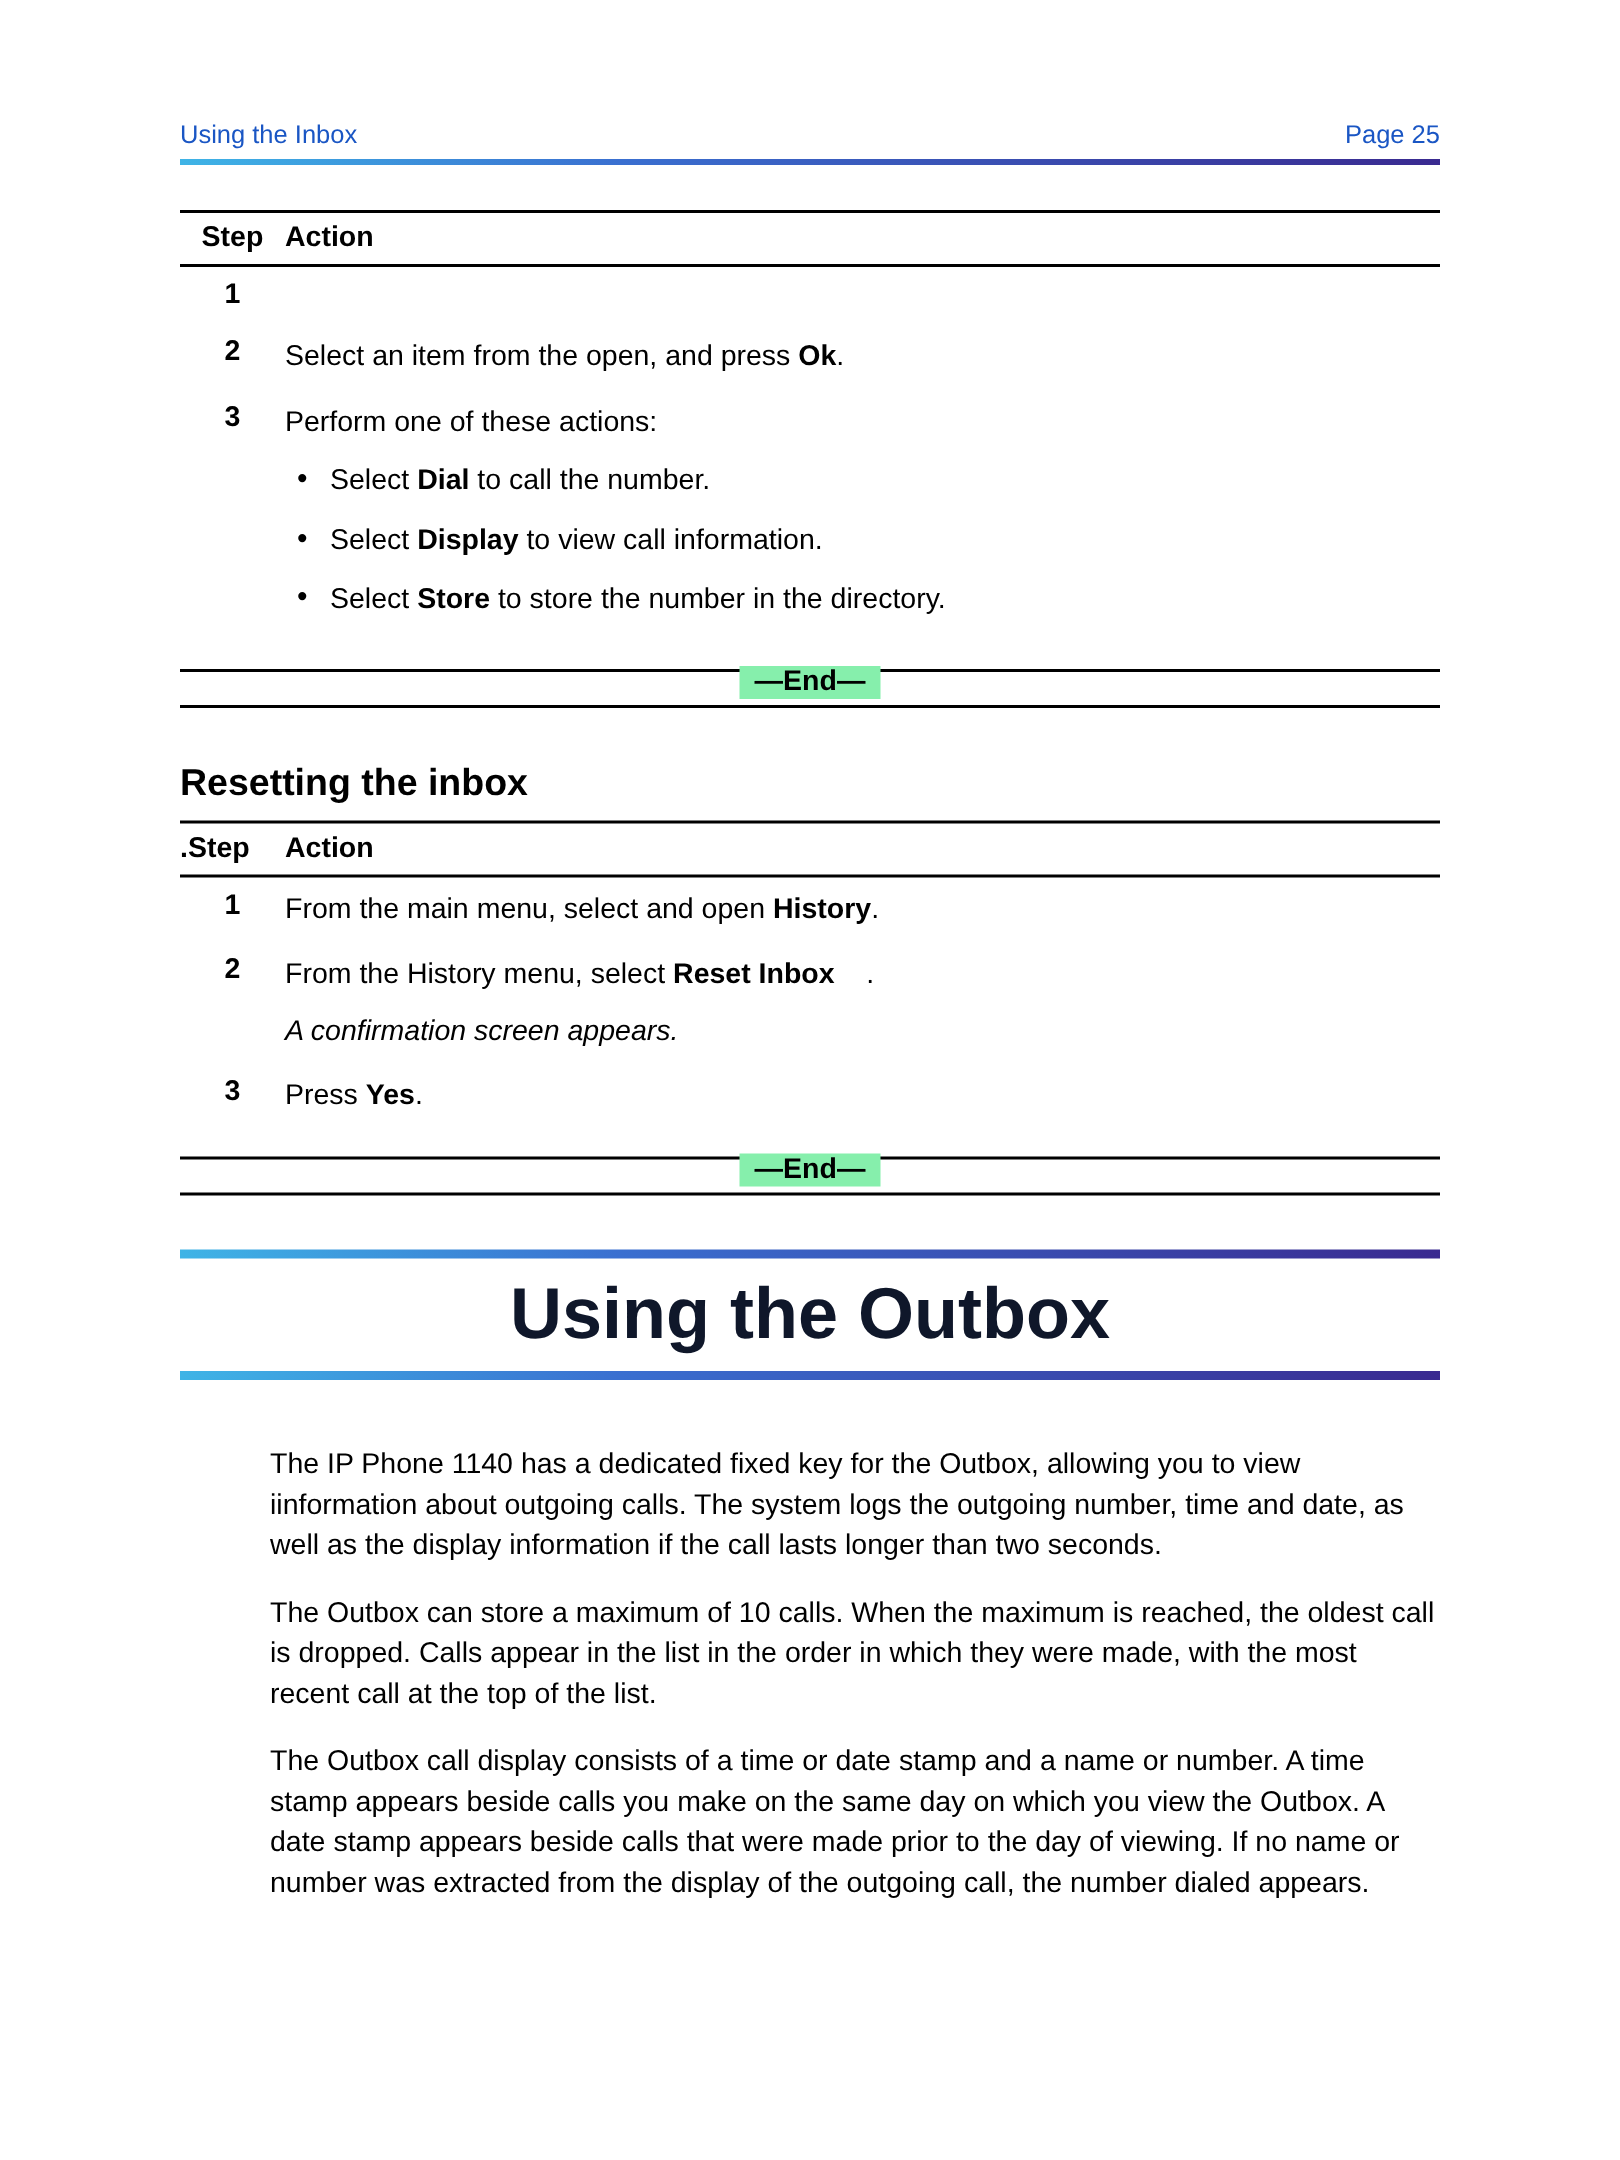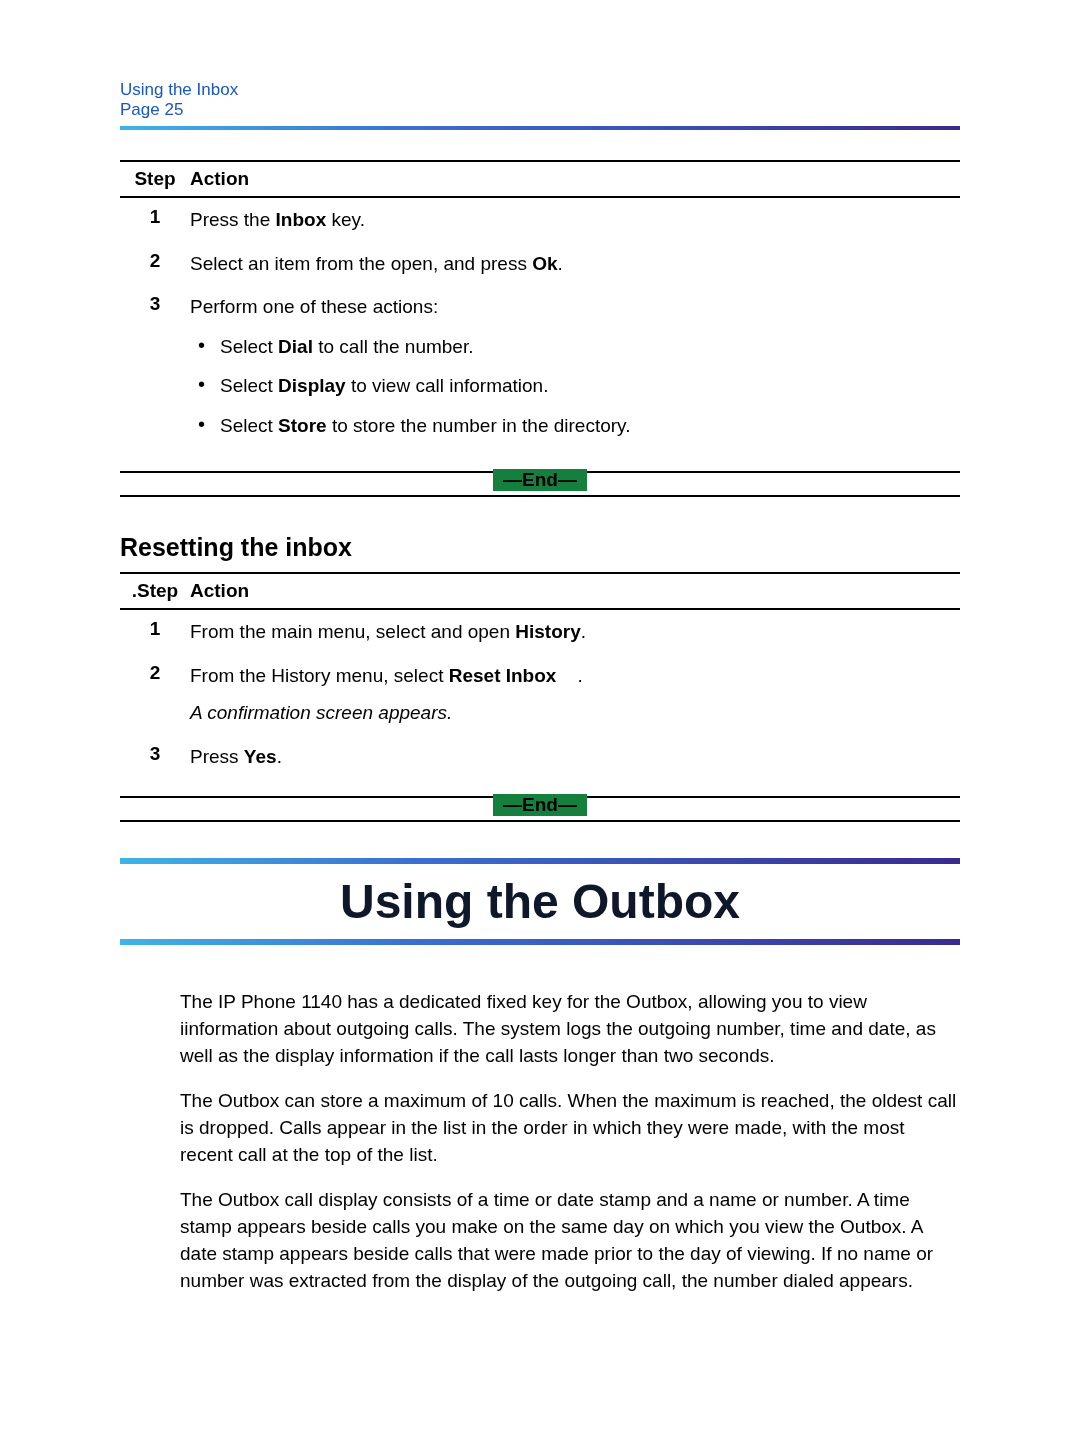--- a/index.html
+++ b/index.html
@@ -14,21 +14,20 @@
   .page {
     box-sizing: border-box;
     padding: 80px 120px 60px 120px;
     width: 1080px;
   }
   .header-line {
     display: flex;
     justify-content: space-between;
     font-size: 17px;
     margin-bottom: 6px;
-    flex-direction: column;
   }
   .header-left { color: #1a56c4; }
   .header-right { color: #1a56c4; }
   .gradient-bar {
     height: 4px;
     width: 100%;
     background: linear-gradient(to right, #3fb4e6 0%, #3a6fd0 35%, #3a2a90 100%);
     margin-bottom: 30px;
   }
   .h2 {
@@ -68,21 +67,21 @@
   }
   .end-line-top, .end-line-bot {
     border-top: 2px solid #000;
     position: absolute; left:0; right:0;
   }
   .end-line-top { top: 0; }
   .end-line-bot { top: 24px; }
   .end-label {
     position: relative;
     display: inline-block;
-    background: #15803d;
+    background: #86efac;
     padding: 0 10px;
     font-weight: bold;
     font-size: 19px;
     top: -2px;
   }
   .section-gap { height: 36px; }
   .section-gap-sm { height: 26px; }
   .chapter-bar {
     height: 6px;
     width: 100%;
@@ -116,23 +115,20 @@
   <div class="steps-wrap">
     <div class="rule"></div>
     <div class="step-header">
       <div class="col-step">Step</div>
       <div class="col-action">Action</div>
     </div>
     <div class="rule"></div>
 
     <div class="step-row">
       <div class="step-num">1</div>
-      <div class="step-body">
-        <span>Press the </span><span class="bold">Inbox</span><span> key.</span>
-      </div>
     </div>
 
     <div class="step-row">
       <div class="step-num">2</div>
       <div class="step-body">
         <span>Select an item from the open, and press </span><span class="bold">Ok</span><span>.</span>
       </div>
     </div>
 
     <div class="step-row">
@@ -159,21 +155,21 @@
       <div class="end-line-bot"></div>
     </div>
   </div>
 
   <div class="section-gap"></div>
 
   <div class="h2">Resetting the inbox</div>
   <div class="steps-wrap">
     <div class="rule"></div>
     <div class="step-header">
-      <div class="col-step" style="text-align:center;">.Step</div>
+      <div class="col-step" style="text-align:left;">.Step</div>
       <div class="col-action">Action</div>
     </div>
     <div class="rule"></div>
 
     <div class="step-row">
       <div class="step-num">1</div>
       <div class="step-body">
         <span>From the main menu, select and open </span><span class="bold">History</span><span>.</span>
       </div>
     </div>

